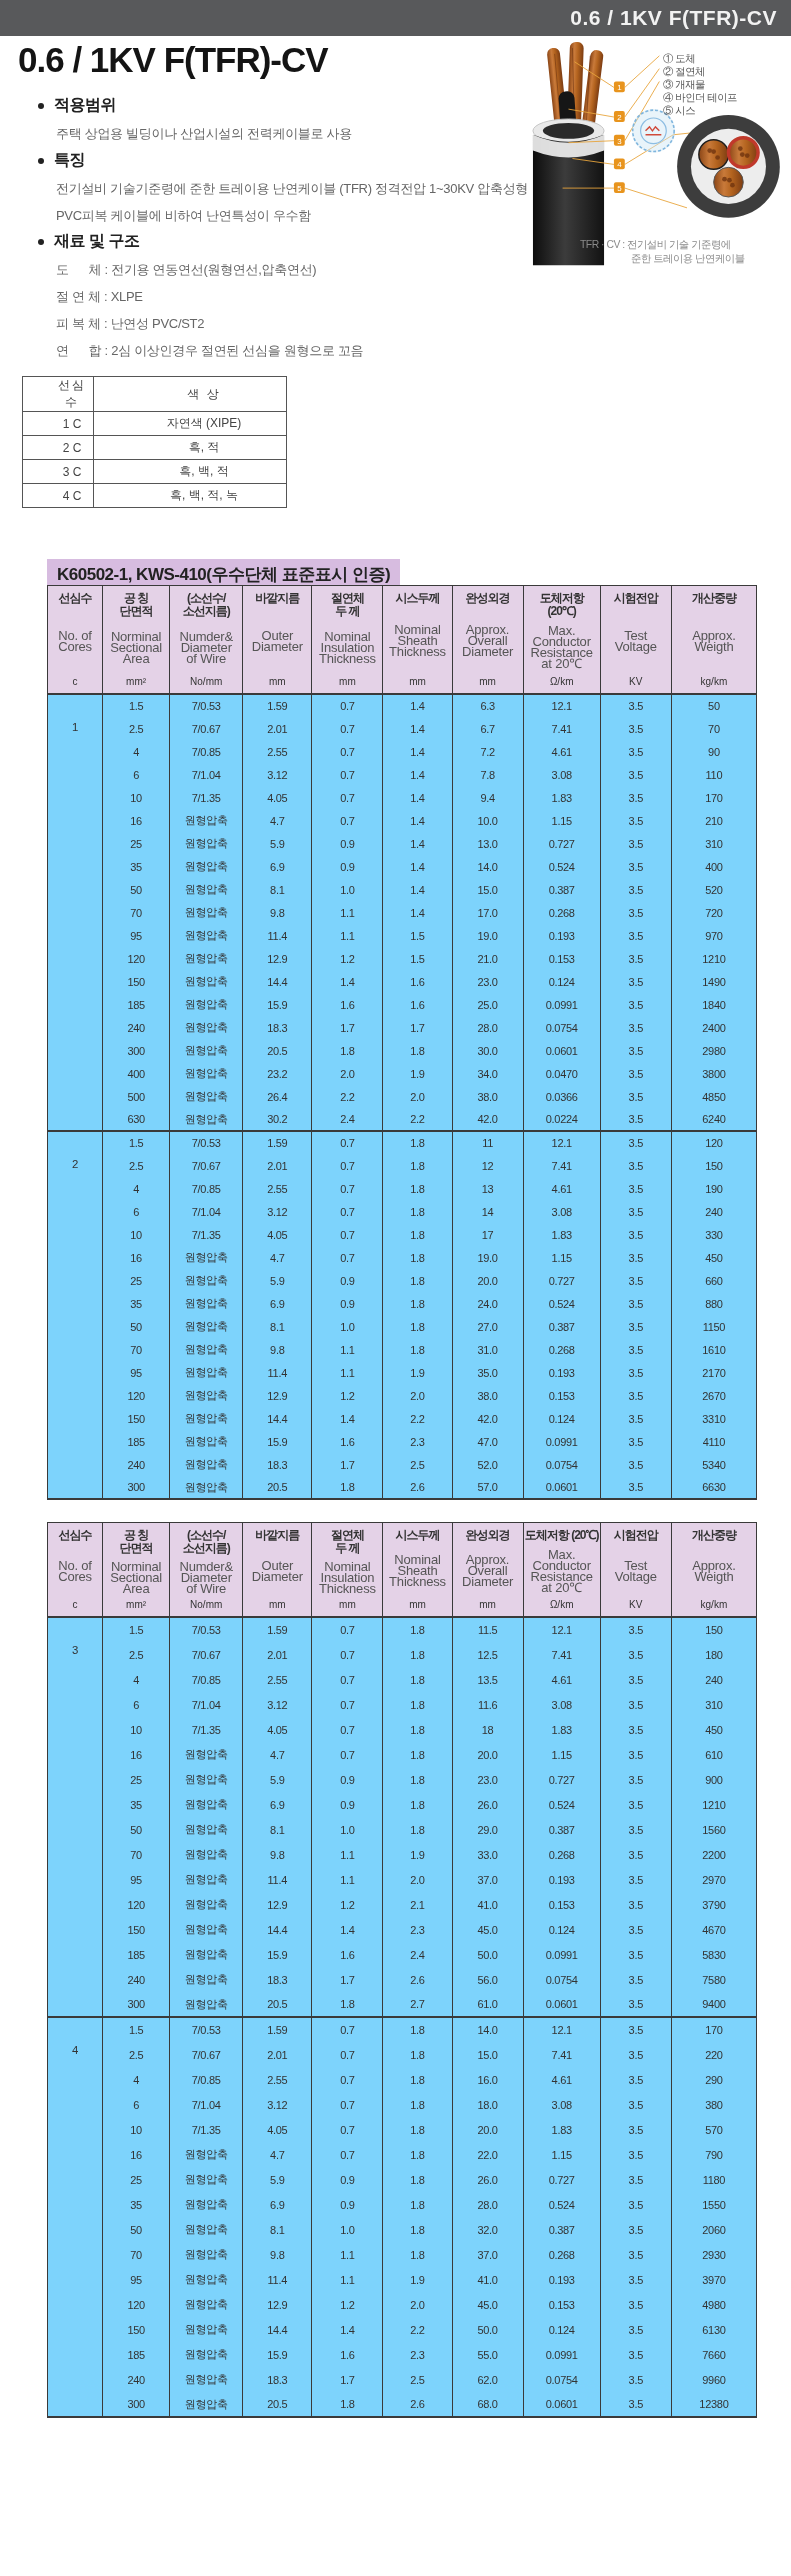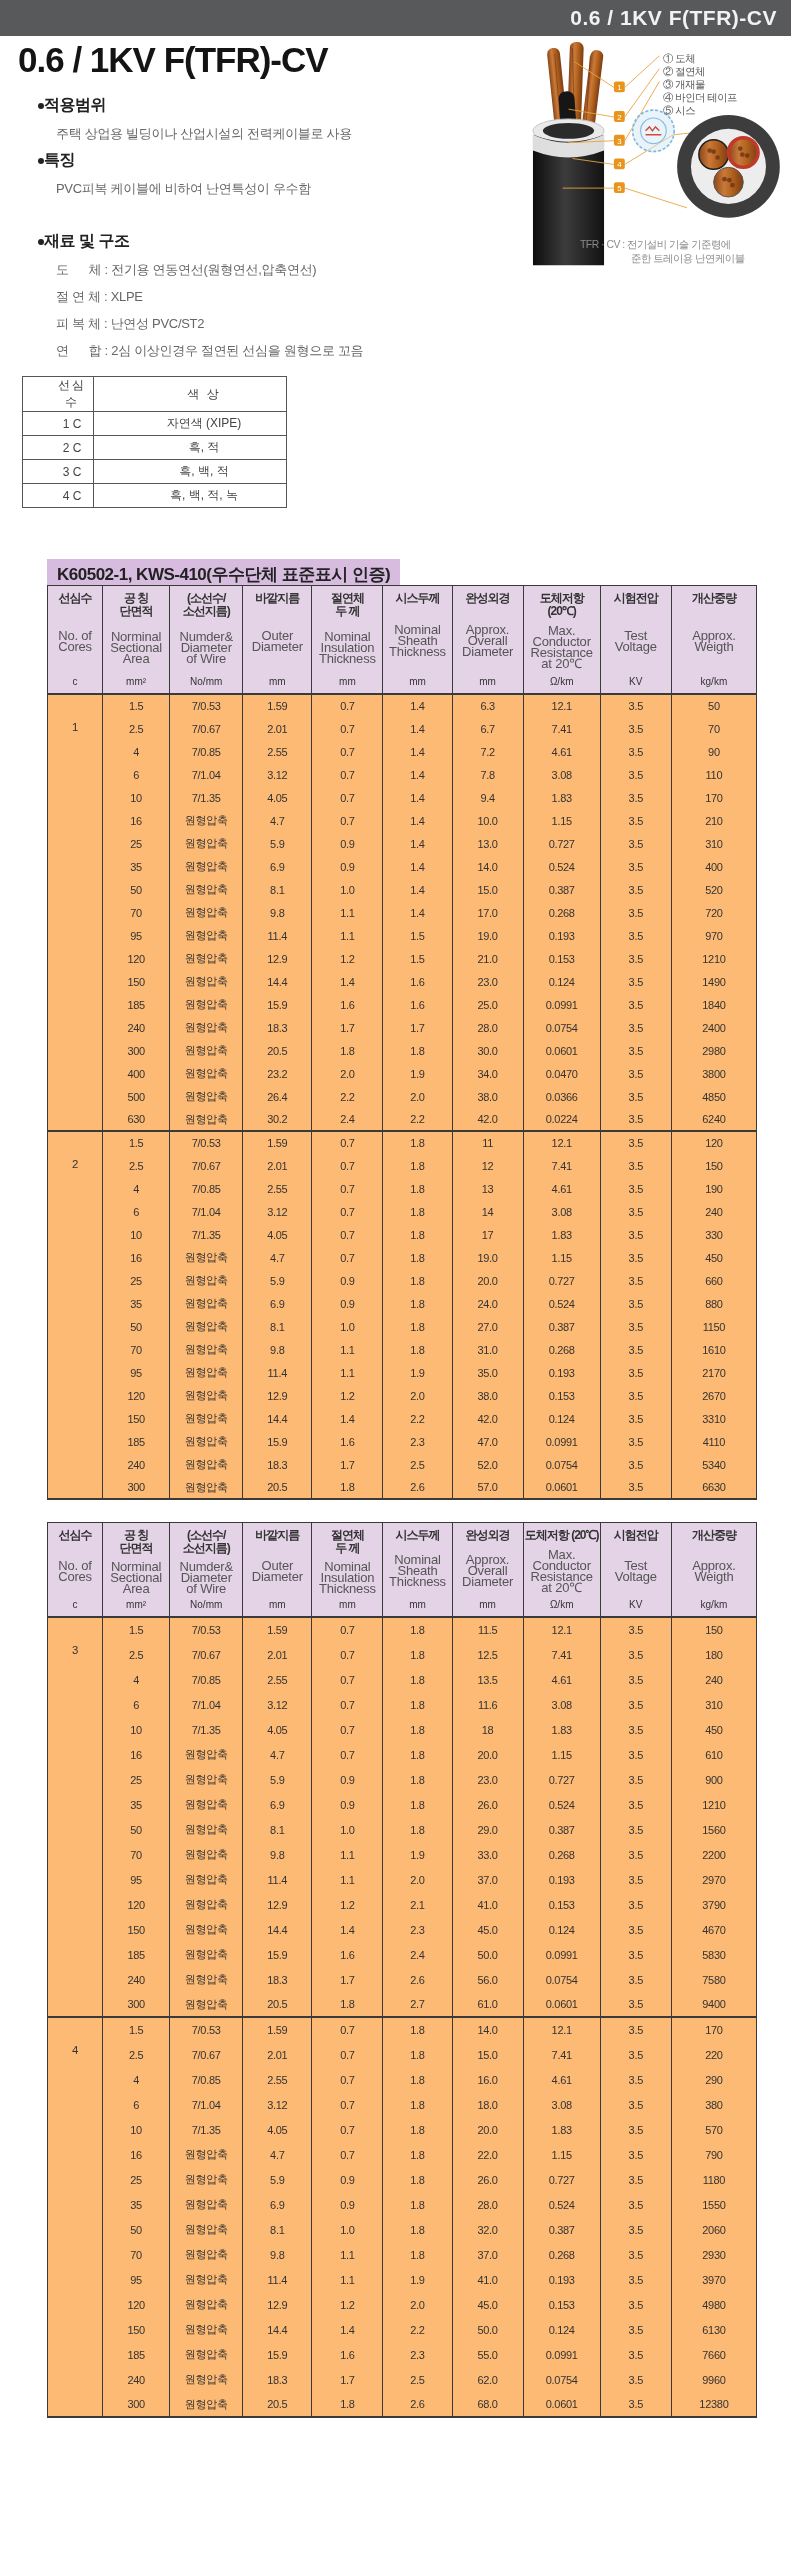--- a/index.html
+++ b/index.html
@@ -8,21 +8,21 @@
 
   .topbar { position:absolute; left:0; top:0; width:791px; height:36px; background:#58595b;
             color:#f2f2f2; font-size:21px; font-weight:bold; text-align:right;
             line-height:36px; padding-right:14px; letter-spacing:0.5px; }
 
   .page-title { position:absolute; left:18px; top:40px; font-size:35px; font-weight:800;
                 color:#141414; letter-spacing:-1px; }
 
   
   .section { position:absolute; left:38px; }
-  .sec-head { display:flex; align-items:center; gap:0; }
+  .sec-head { display:flex; align-items:center; gap:10px; }
   .bullet { width:6px; height:6px; border-radius:50%; background:#222; }
   .sec-title { font-size:16px; font-weight:bold; color:#222; letter-spacing:-0.5px; }
   .sec-line { font-size:13px; color:#666; margin-left:18px; margin-top:9px;
               letter-spacing:-0.3px; white-space:pre; }
 
   
   .diagram { position:absolute; left:503px; top:40px; width:289px; height:235px; }
   .legend { position:absolute; left:160px; top:12px; font-size:10.4px; color:#555;
             line-height:13px; letter-spacing:-0.5px; }
   .caption { position:absolute; left:77px; top:198px; font-size:10.4px; color:#8a8a8a;
@@ -33,21 +33,21 @@
   .color-table { position:absolute; left:22px; top:376px; width:265px;
                  border-collapse:collapse; font-size:12px; color:#444; }
   .color-table th, .color-table td { border:1px solid #555; text-align:center;padding-left:28px; }
   .color-table th { height:33px; font-weight:normal; letter-spacing:2px; }
   .color-table td { height:24px; }
   .color-table .c1 { width:71px; }
 
   
   .badge { position:absolute; left:47px; top:559px; background:#d7bce0; color:#222;
            font-size:17px; font-weight:bold; padding:4px 10px; letter-spacing:-0.5px; }
-  .spec { border-collapse:collapse; table-layout:fixed; background:#fdba74;
+  .spec { border-collapse:collapse; table-layout:fixed; background:#7dd3fc;
           border:1px solid #3a3a3a; border-bottom-width:2px; }
   .spec.t1 { position:absolute; left:47px; top:585px; width:710px; }
   .spec.t2 { position:absolute; left:47px; top:1522px; width:710px; }
   .spec th, .spec td { border-left:1px solid #3a3a3a; }
   .spec thead { border-bottom:2px solid #3a3a3a; }
   .spec tbody + tbody { border-top:2px solid #3a3a3a; }
   .spec thead th { background:#e4d2e7; vertical-align:top; padding:6px 1px; }
   .hwrap { display:flex; flex-direction:column; justify-content:space-between;
            align-items:center; height:95px; }
   .t2 .hwrap { height:81px; }
@@ -166,20 +166,21 @@
       <span class="sec-title">적용범위</span>
     </div>
     <div class="sec-line">주택 상업용 빌딩이나 산업시설의 전력케이블로 사용</div>
   </div>
 
   <div class="section" style="top:150px;">
     <div class="sec-head">
       <span class="bullet"></span>
       <span class="sec-title">특징</span>
     </div>
+    <div class="sec-line">전기설비 기술기준령에 준한 트레이용 난연케이블 (TFR) 정격전압 1~30KV 압축성형</div>
     <div class="sec-line">PVC피복 케이블에 비하여 난연특성이 우수함</div>
   </div>
 
   <div class="section" style="top:231px;">
     <div class="sec-head">
       <span class="bullet"></span>
       <span class="sec-title">재료 및 구조</span>
     </div>
     <div class="sec-line">도      체 : 전기용 연동연선(원형연선,압축연선)</div>
     <div class="sec-line">절 연 체 : XLPE</div>

